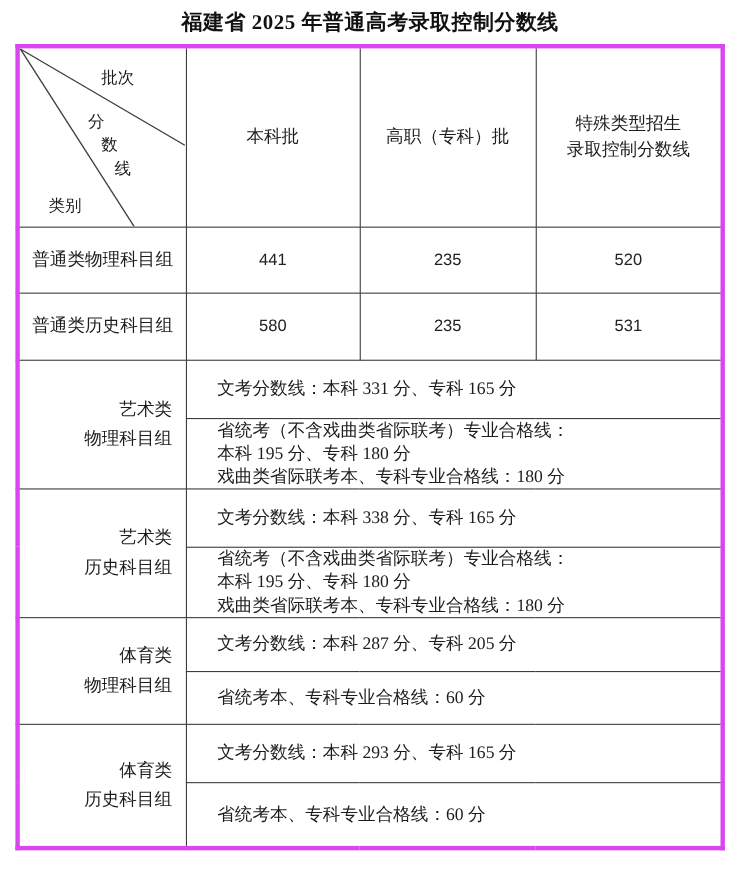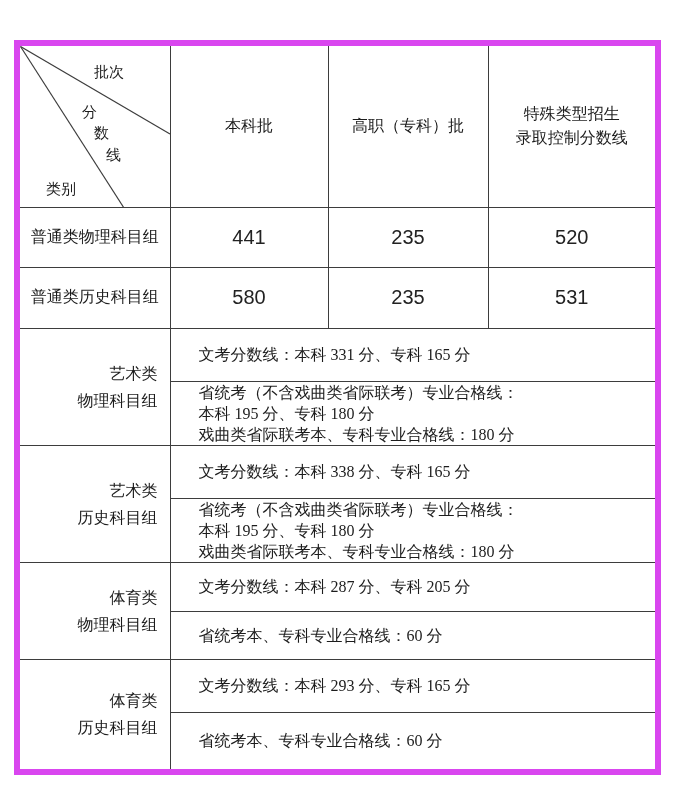--- a/index.html
+++ b/index.html
@@ -17,21 +17,21 @@
     text-align: center;
     font-size: 19px; font-weight: bold; color: #111;
     letter-spacing: 0.5px;
   }
 
   table.score-table {
     position: absolute; top: 40px; left: 14px;
     border-collapse: collapse;
     table-layout: fixed;
     width: 641px;
-    border: 6px solid #d946ef;
+    border: 4px solid #d946ef;
   }
   .score-table td {
     border: 1px solid #3d3d3d;
     vertical-align: middle;
     font-size: 16px;
     color: #1c1c1c;
   }
 
   
   tr.r-header { height: 164px; }
@@ -46,41 +46,42 @@
 
   td.col-header { text-align: center; white-space: pre-line; line-height: 24px; }
 
   
   tr.r-simple1 { height: 60px; }
   tr.r-simple2 { height: 61px; }
   td.row-label { text-align: center; padding: 0 6px; margin-left: 28px; }
   td.score-cell {
     text-align: center;
     font-family: "Liberation Sans", "DejaVu Sans", sans-serif;
-    font-size: 20px; color: #222;
+    font-size: 15px; color: #222;
   }
 
   
   td.group-label {
     text-align: right; white-space: pre-line; line-height: 27px; padding: 0 12px;
   }
   td.detail-cell {
     padding-left: 28px; padding-right: 8px;
     white-space: pre-line; line-height: 21px;
   }
   tr.r-exam-a1 { height: 53px; } tr.r-qual-a1 { height: 62px; }
   tr.r-exam-a2 { height: 53px; } tr.r-qual-a2 { height: 63px; }
   tr.r-exam-s1 { height: 49px; } tr.r-qual-s1 { height: 48px; }
   tr.r-exam-s2 { height: 53px; } tr.r-qual-s2 { height: 60px; }
 </style>
 </head>
 <body>
 
 <div class="page">
 
+  <div class="title">福建省 2025 年普通高考录取控制分数线</div>
 
   <table class="score-table">
     <colgroup>
       <col style="width:153px">
         <col style="width:158px">
         <col style="width:160px">
         <col style="width:170px">
     </colgroup>
 
     <tbody>

